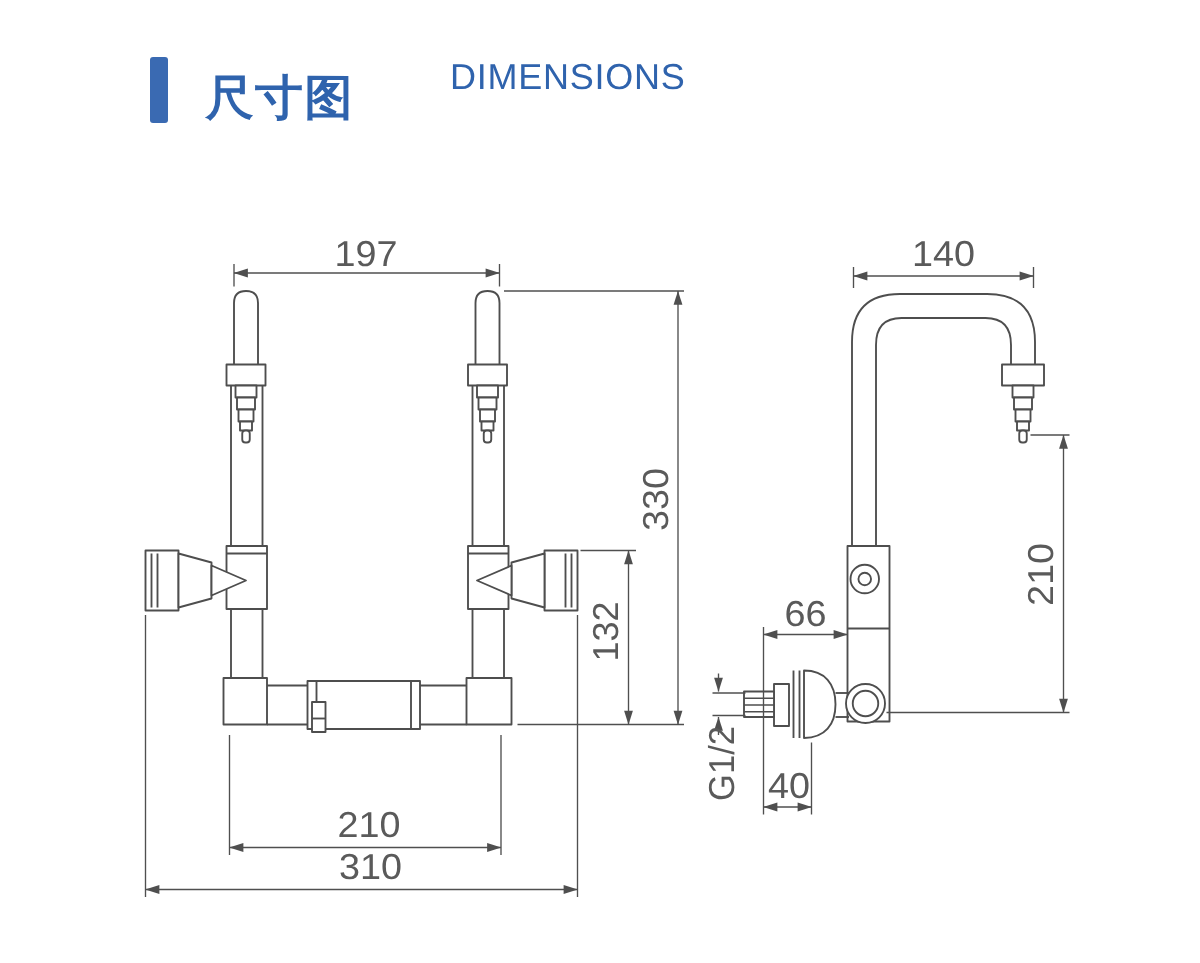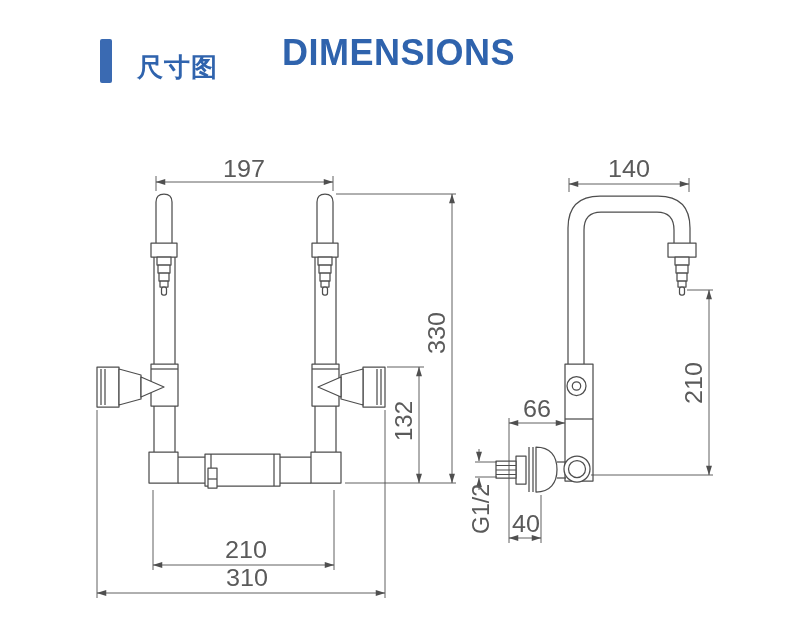--- a/index.html
+++ b/index.html
@@ -1,21 +1,21 @@
 <!DOCTYPE html>
 <html><head>
 <meta charset="utf-8">
 <style>
   html,body{margin:0;padding:0;background:#fff;}
   .page{position:relative;width:800px;height:642px;background:#ffffff;overflow:hidden;
         font-family:"Liberation Sans","DejaVu Sans",sans-serif;}
   .hdr{position:absolute;left:100px;top:32px;display:flex;align-items:center;}
   .accent-bar{width:12px;height:44px;background:#3a6ab2;border-radius:2px;flex:0 0 auto;}
-  .title-zh{margin:12px 0 0 25px;font-size:26px;font-weight:700;color:#2f63ad;letter-spacing:1px;}
-  .title-en{margin:0 0 16px 64px;font-size:36px;font-weight:700;color:#2f63ad;letter-spacing:0.5px;}
+  .title-zh{margin:12px 0 0 25px;font-size:32px;font-weight:700;color:#2f63ad;letter-spacing:1px;}
+  .title-en{margin:0 0 16px 64px;font-size:24px;font-weight:400;color:#2f63ad;letter-spacing:0.5px;}
   svg.drawing{position:absolute;left:0;top:0;}
   .out{stroke:#4e4e4e;stroke-width:1.25;fill:none;stroke-linejoin:round;}
   .outw{stroke:#4e4e4e;stroke-width:1.25;fill:#ffffff;stroke-linejoin:round;}
   .thin{stroke:#4e4e4e;stroke-width:1;fill:none;}
   .ext{stroke:#4f4f4f;stroke-width:0.9;fill:none;}
   .dim{stroke:#4f4f4f;stroke-width:0.9;fill:none;
        marker-start:url(#ar);marker-end:url(#ar);}
   .dimE{stroke:#4f4f4f;stroke-width:0.9;fill:none;marker-end:url(#ar);}
   .dtxt{fill:#5a5a5a;font-family:"Liberation Sans","DejaVu Sans",sans-serif;
         font-size:24px;}

